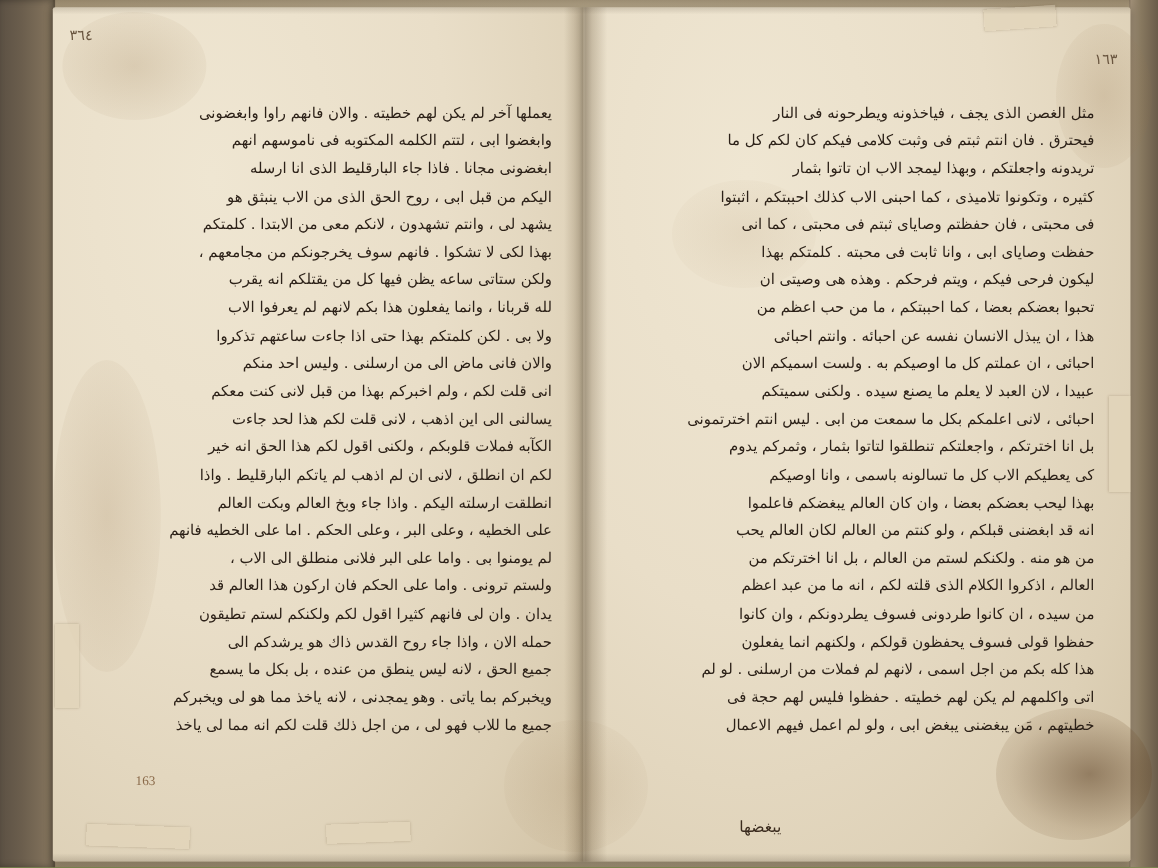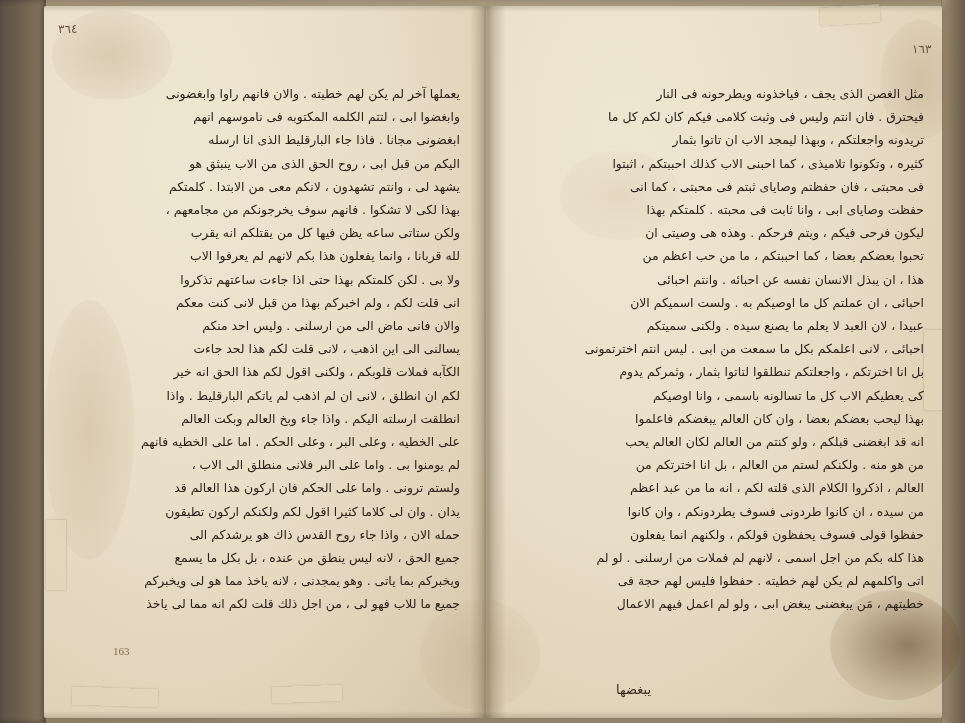--- a/index.html
+++ b/index.html
@@ -88,21 +88,21 @@
     font-family: "DejaVu Sans", sans-serif;
     font-size: 12.4px;
     line-height: 23.2px;
     letter-spacing: 0px;
   }
   .textblock .line {
     white-space: nowrap;
     overflow: hidden;
     text-overflow: clip;
   }
-  .tb-right { left: 528px; top: 82px; width: 396px; }
+  .tb-right { left: 516px; top: 82px; width: 396px; }
   .tb-left  { left: 120px; top: 82px; width: 340px; }
 
   .folio-num {
     position: absolute;
     left: 113px; top: 645px;
     font-size: 11px;
     color: #8a6a4a;
     font-family: "Liberation Serif", serif;
   }
   .catchword {
@@ -158,21 +158,21 @@
   <div class="tape" style="left:924px; top:330px; width:18px; height:80px;"></div>
 
   <div class="edge-shadow-top"></div>
   <div class="edge-shadow-bottom"></div>
 
   <div class="corner-mark cm-left">٣٦٤</div>
   <div class="corner-mark cm-right">١٦٣</div>
 
   <div class="textblock tb-right">
     <div class="line">مثل الغصن الذى يجف ، فياخذونه ويطرحونه فى النار</div>
-    <div class="line">فيحترق . فان انتم وليس فى وثبت كلامى فيكم كان لكم كل ما</div>
+    <div class="line">فيحترق . فان انتم ثبتم فى وثبت كلامى فيكم كان لكم كل ما</div>
     <div class="line">تريدونه واجعلتكم ، وبهذا ليمجد الاب ان تاتوا بثمار</div>
     <div class="line">كثيره ، وتكونوا تلاميذى ، كما احبنى الاب كذلك احببتكم ، اثبتوا</div>
     <div class="line">فى محبتى ، فان حفظتم وصاياى ثبتم فى محبتى ، كما انى</div>
     <div class="line">حفظت وصاياى ابى ، وانا ثابت فى محبته . كلمتكم بهذا</div>
     <div class="line">ليكون فرحى فيكم ، ويتم فرحكم . وهذه هى وصيتى ان</div>
     <div class="line">تحبوا بعضكم بعضا ، كما احببتكم ، ما من حب اعظم من</div>
     <div class="line">هذا ، ان يبذل الانسان نفسه عن احبائه . وانتم احبائى</div>
     <div class="line">احبائى ، ان عملتم كل ما اوصيكم به . ولست اسميكم الان</div>
     <div class="line">عبيدا ، لان العبد لا يعلم ما يصنع سيده . ولكنى سميتكم</div>
     <div class="line">احبائى ، لانى اعلمكم بكل ما سمعت من ابى . ليس انتم اخترتمونى</div>
@@ -192,30 +192,30 @@
   <div class="textblock tb-left">
     <div class="line">يعملها آخر لم يكن لهم خطيته . والان فانهم راوا وابغضونى</div>
     <div class="line">وابغضوا ابى ، لتتم الكلمه المكتوبه فى ناموسهم انهم</div>
     <div class="line">ابغضونى مجانا . فاذا جاء البارقليط الذى انا ارسله</div>
     <div class="line">اليكم من قبل ابى ، روح الحق الذى من الاب ينبثق هو</div>
     <div class="line">يشهد لى ، وانتم تشهدون ، لانكم معى من الابتدا . كلمتكم</div>
     <div class="line">بهذا لكى لا تشكوا . فانهم سوف يخرجونكم من مجامعهم ،</div>
     <div class="line">ولكن ستاتى ساعه يظن فيها كل من يقتلكم انه يقرب</div>
     <div class="line">لله قربانا ، وانما يفعلون هذا بكم لانهم لم يعرفوا الاب</div>
     <div class="line">ولا بى . لكن كلمتكم بهذا حتى اذا جاءت ساعتهم تذكروا</div>
+    <div class="line">والان فانى ماض الى من ارسلنى . وليس احد منكم</div>
     <div class="line">انى قلت لكم ، ولم اخبركم بهذا من قبل لانى كنت معكم</div>
-    <div class="line">والان فانى ماض الى من ارسلنى . وليس احد منكم</div>
     <div class="line">يسالنى الى اين اذهب ، لانى قلت لكم هذا لحد جاءت</div>
     <div class="line">الكآبه فملات قلوبكم ، ولكنى اقول لكم هذا الحق انه خير</div>
     <div class="line">لكم ان انطلق ، لانى ان لم اذهب لم ياتكم البارقليط . واذا</div>
     <div class="line">انطلقت ارسلته اليكم . واذا جاء وبخ العالم وبكت العالم</div>
     <div class="line">على الخطيه ، وعلى البر ، وعلى الحكم . اما على الخطيه فانهم</div>
     <div class="line">لم يومنوا بى . واما على البر فلانى منطلق الى الاب ،</div>
     <div class="line">ولستم ترونى . واما على الحكم فان اركون هذا العالم قد</div>
-    <div class="line">يدان . وان لى كلاما كثيرا اقول لكم ولكنكم اركون تطيقون</div>
+    <div class="line">يدان . وان لى فانهم كثيرا اقول لكم ولكنكم لستم تطيقون</div>
     <div class="line">حمله الان ، واذا جاء روح القدس ذاك هو يرشدكم الى</div>
     <div class="line">جميع الحق ، لانه ليس ينطق من عنده ، بل بكل ما يسمع</div>
     <div class="line">ويخبركم بما ياتى . وهو يمجدنى ، لانه ياخذ مما هو لى ويخبركم</div>
     <div class="line">جميع ما للاب فهو لى ، من اجل ذلك قلت لكم انه مما لى ياخذ</div>
   </div>
 
   <div class="folio-num">163</div>
   <div class="catchword">يبغضها</div>
 </div>
 

